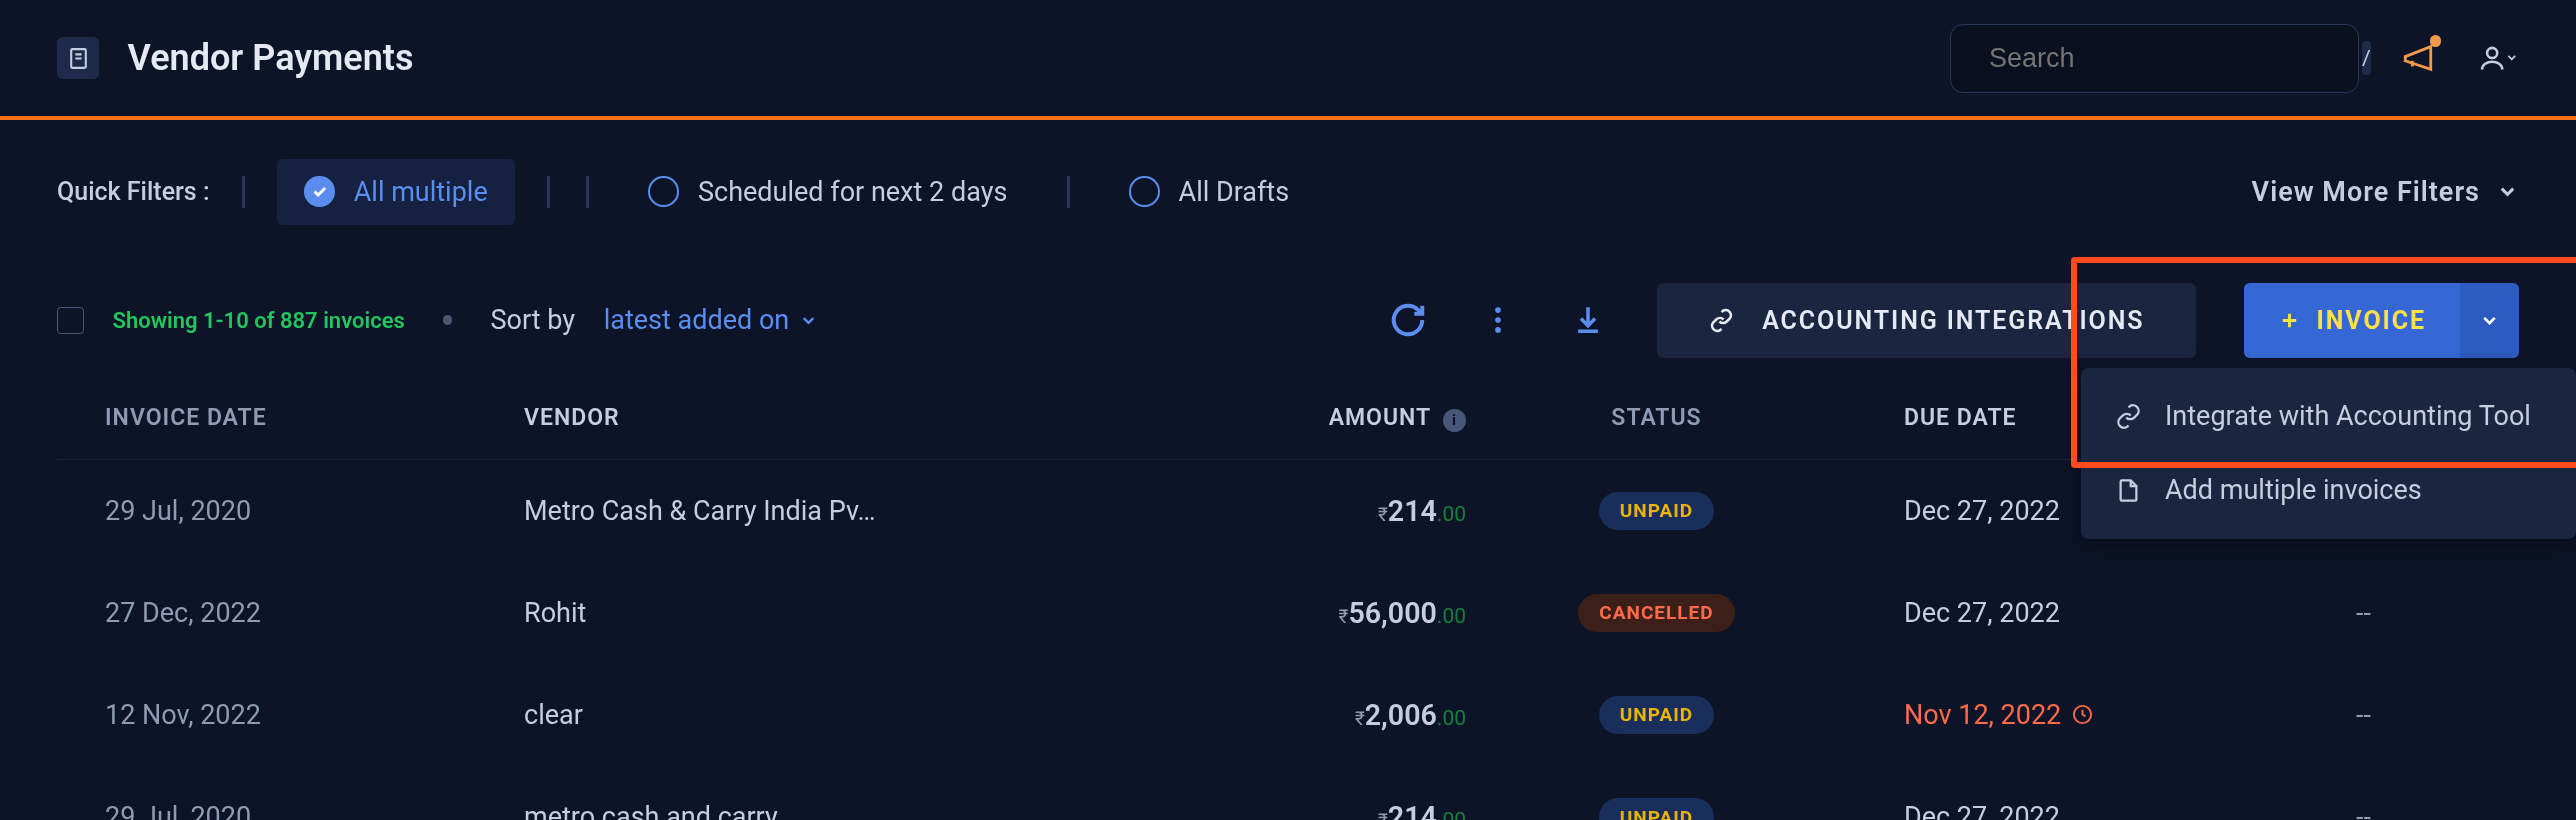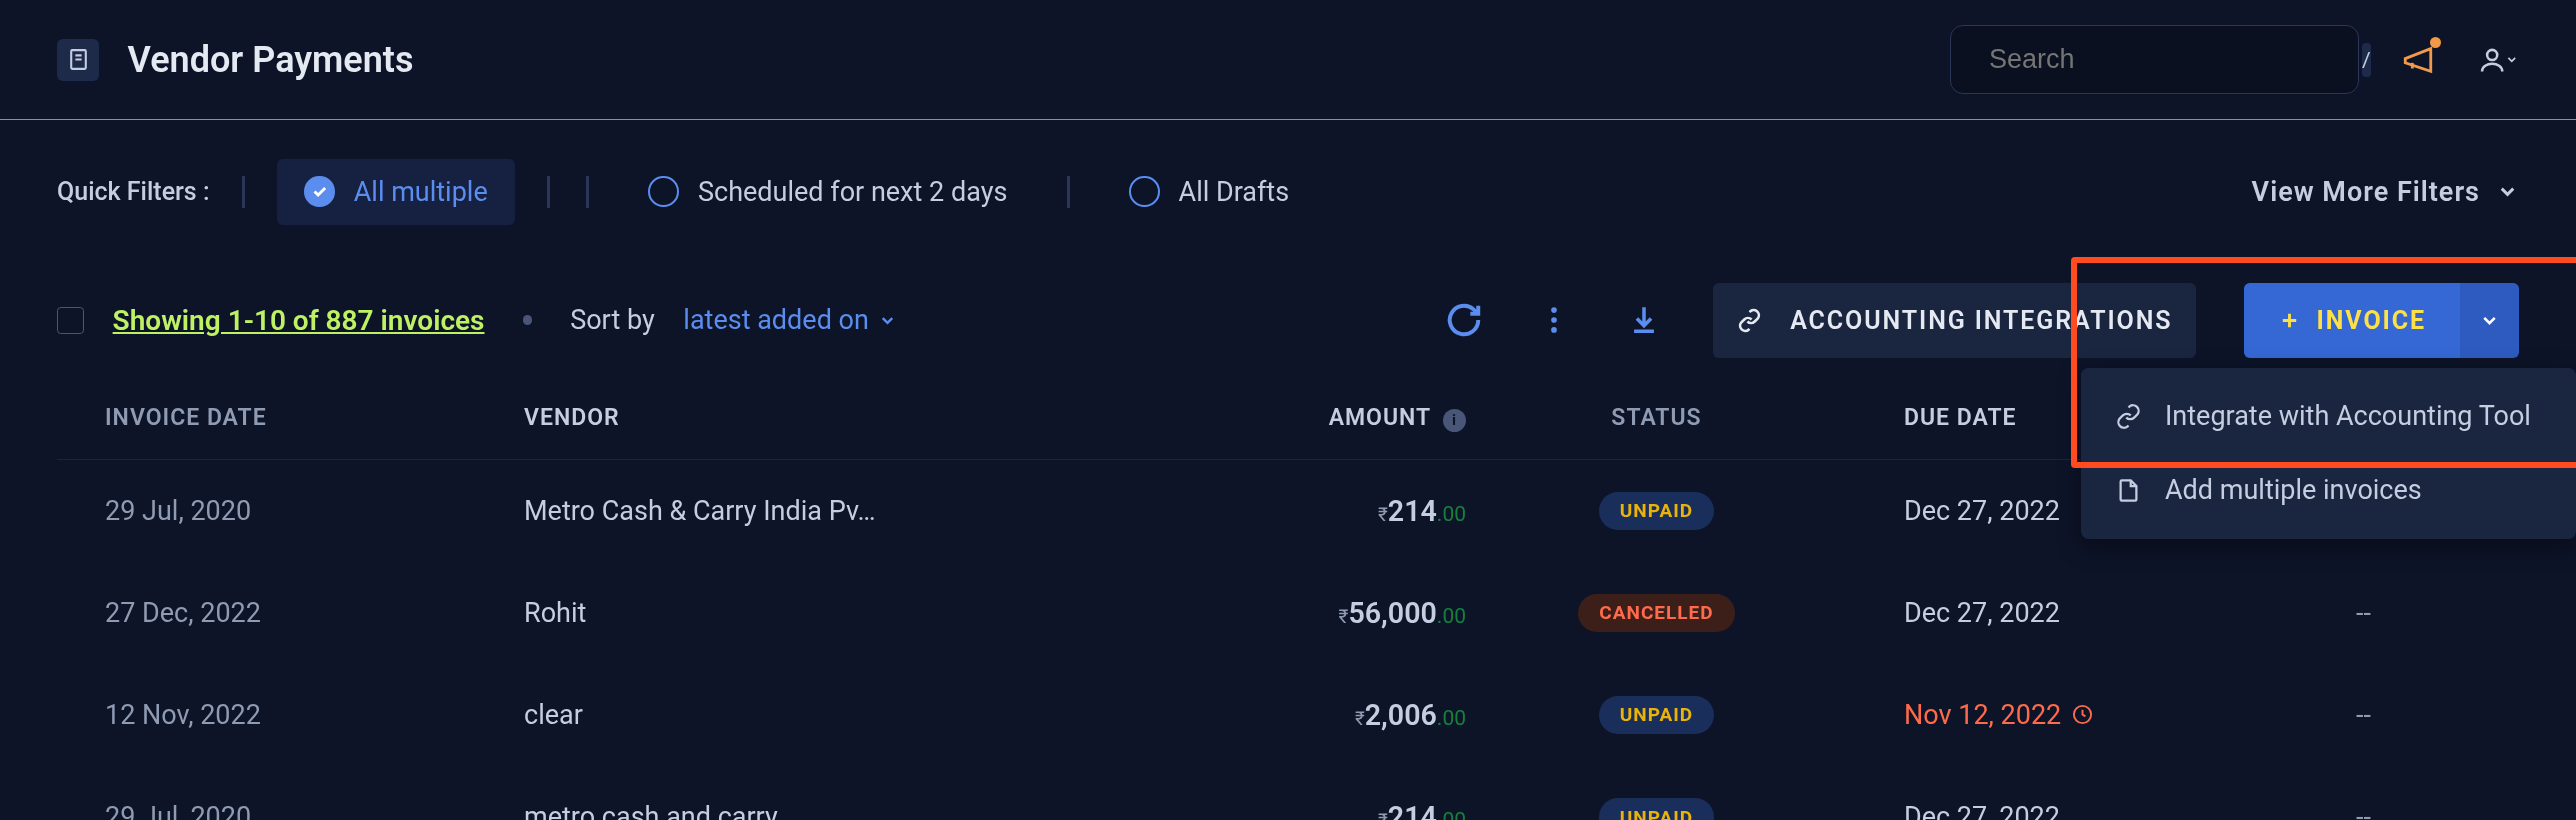--- a/index.html
+++ b/index.html
@@ -15,21 +15,21 @@
   .scale-wrap {
     transform-origin: top left;
   }
 
   
   .header {
     height: 120px;
     display: flex;
     align-items: center;
     padding: 0 57px;
-    border-bottom: 1px solid #f97316;
+    border-bottom: 4px solid #f97316;
   }
   .header-title-wrap {
     display: flex;
     align-items: center;
     gap: 28.6px;
   }
   .header-icon {
     width: 42px;
     height: 42px;
     background: #1e2a4a;
@@ -161,24 +161,23 @@
     gap: 28.6px;
     position: relative;
   }
   .checkbox {
     width: 27px;
     height: 27px;
     border: 1.9px solid #4a5678;
     border-radius: 3.8px;
   }
   .showing-text {
-    font-size: 28px;
+    font-size: 22px;
     font-weight: 600;
-    color: #bef264;
-    text-decoration: underline;
+    color: #22c55e;
   }
   .dot-sep {
     width: 9.5px;
     height: 9.5px;
     background: #4a5678;
     border-radius: 50%;
     margin: 0 9.5px;
   }
   .sortby-label { font-size: 27px; color: #c5cee0; }
   .sortby-value {
@@ -199,21 +198,21 @@
     width: 42px;
     height: 42px;
     display: flex;
     align-items: center;
     justify-content: center;
     cursor: pointer;
     color: #5b8def;
   }
   .acct-int-btn {
     background: #1a2540;
-    padding: 23px 24px;
+    padding: 23px 52px;
     border-radius: 5.7px;
     color: #e4e9f2;
     font-size: 25px;
     font-weight: 600;
     letter-spacing: 1.9px;
     display: flex;
     align-items: center;
     gap: 28px;
     cursor: pointer;
   }

